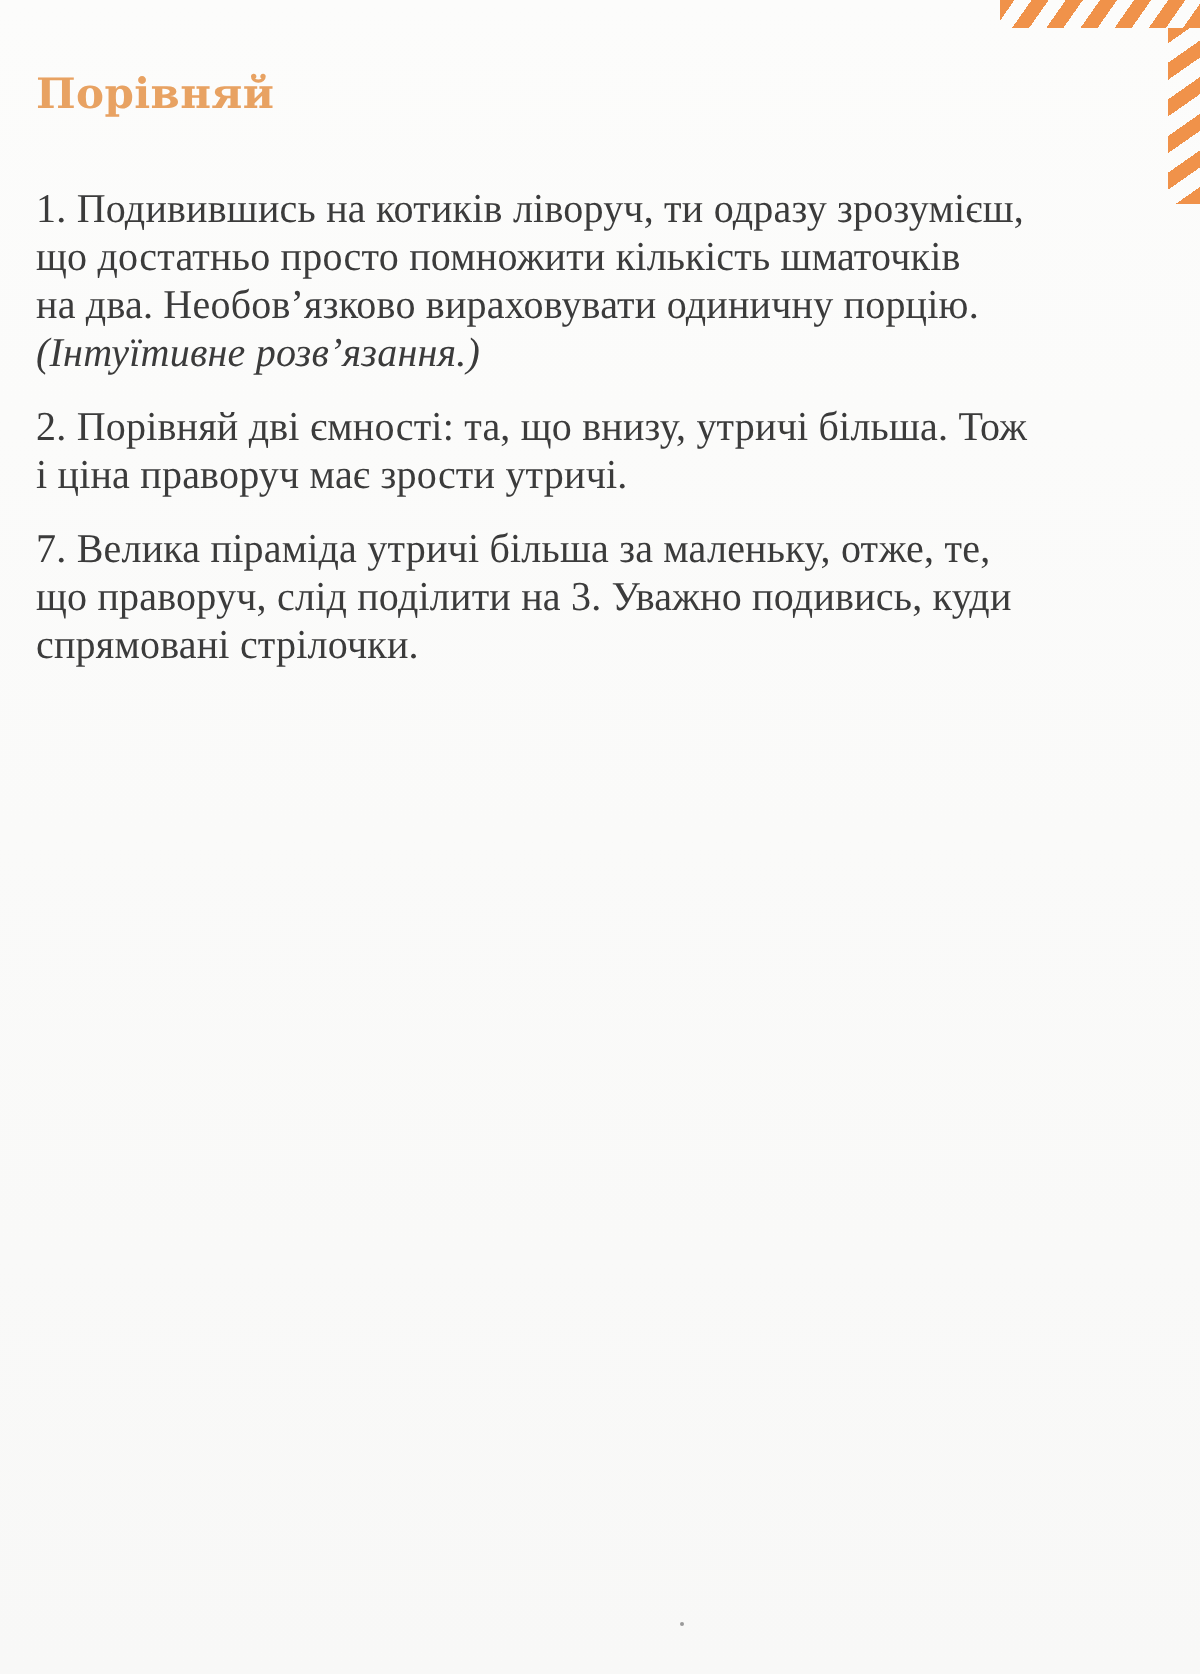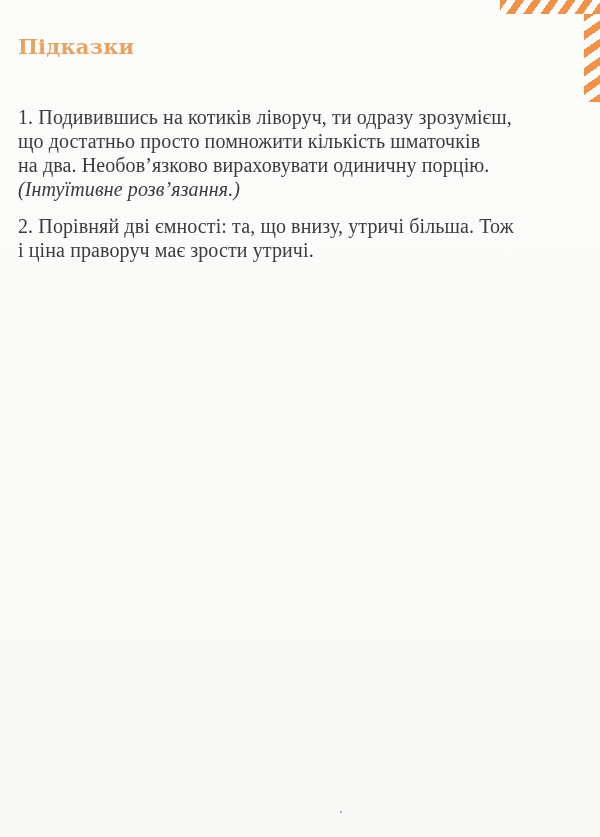--- a/index.html
+++ b/index.html
@@ -51,21 +51,21 @@
       color: #e8a262;
       letter-spacing: 0.2px;
     }
     .hints {
       position: absolute;
       left: 18px; top: 93px;
       width: 560px;
       color: #3b3b3b;
     }
     .hint {
-      margin: 12px 0 13px 0;
+      margin: 0 0 13px 0;
     }
     .line {
       display: block;
       font-family: "Liberation Serif", "DejaVu Serif", serif;
       font-size: 20.5px;
       line-height: 24px;
       height: 24px;
       white-space: nowrap;
       transform-origin: left center;
       letter-spacing: 0.1px;
@@ -82,38 +82,43 @@
     }
   </style>
 </head>
 <body>
 
 <div class="page">
 
   <div class="stripe-h"></div>
   <div class="stripe-v"></div>
 
-  <h1 class="title">Підказки</h1>
+  <h1 class="title">Порівняй</h1>
 
   <div class="hints">
 
     <div class="hint">
       <span class="line" style="transform: scaleX(0.9768);">1. Подивившись на котиків ліворуч, ти одразу зрозумієш,</span>
       <span class="line" style="transform: scaleX(0.9768);">що достатньо просто помножити кількість шматочків</span>
       <span class="line" style="transform: scaleX(0.9768);">на два. Необов’язково вираховувати одиничну порцію.</span>
       <span class="line italic" style="transform: scaleX(0.9768);">(Інтуїтивне розв’язання.)</span>
     </div>
 
     <div class="hint">
       <span class="line" style="transform: scaleX(0.9768);">2. Порівняй дві ємності: та, що внизу, утричі більша. Тож</span>
       <span class="line" style="transform: scaleX(0.9768);">і ціна праворуч має зрости утричі.</span>
     </div>
 
 
 
 
 
+    <div class="hint">
+      <span class="line" style="transform: scaleX(0.9768);">7. Велика піраміда утричі більша за маленьку, отже, те,</span>
+      <span class="line" style="transform: scaleX(0.9768);">що праворуч, слід поділити на 3. Уважно подивись, куди</span>
+      <span class="line" style="transform: scaleX(0.9768);">спрямовані стрілочки.</span>
+    </div>
 
 
   </div>
 
   <div class="speck"></div>
 </div>
 
 </body></html>

